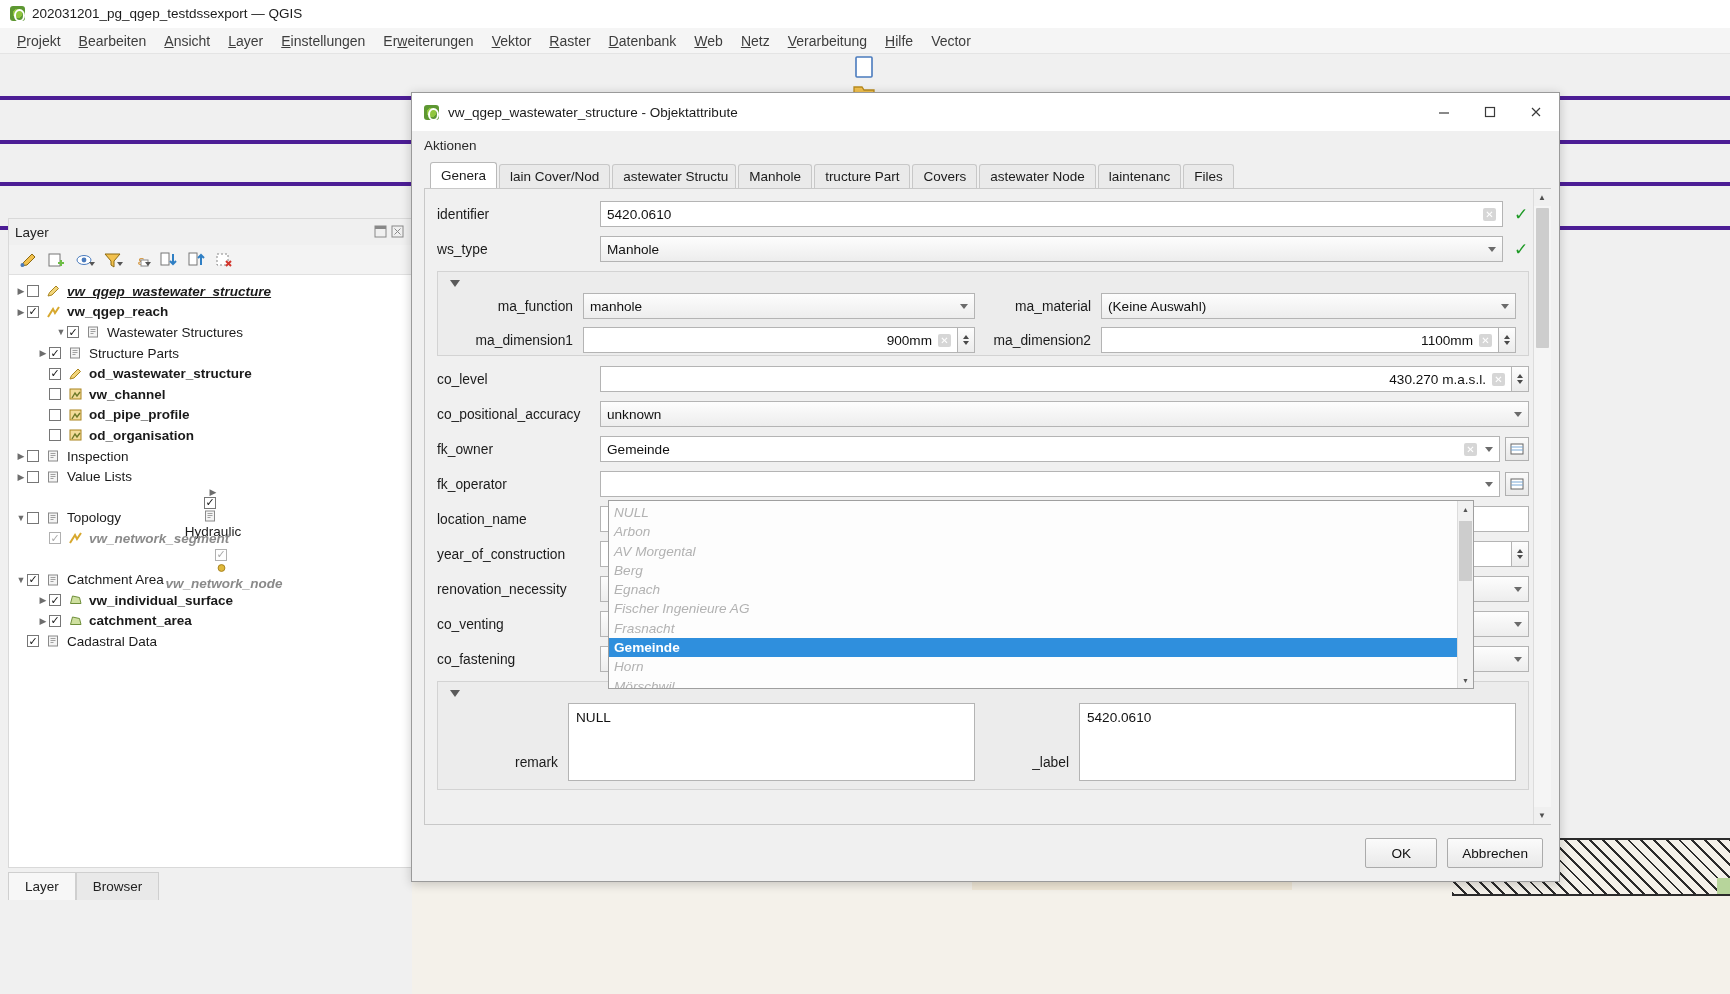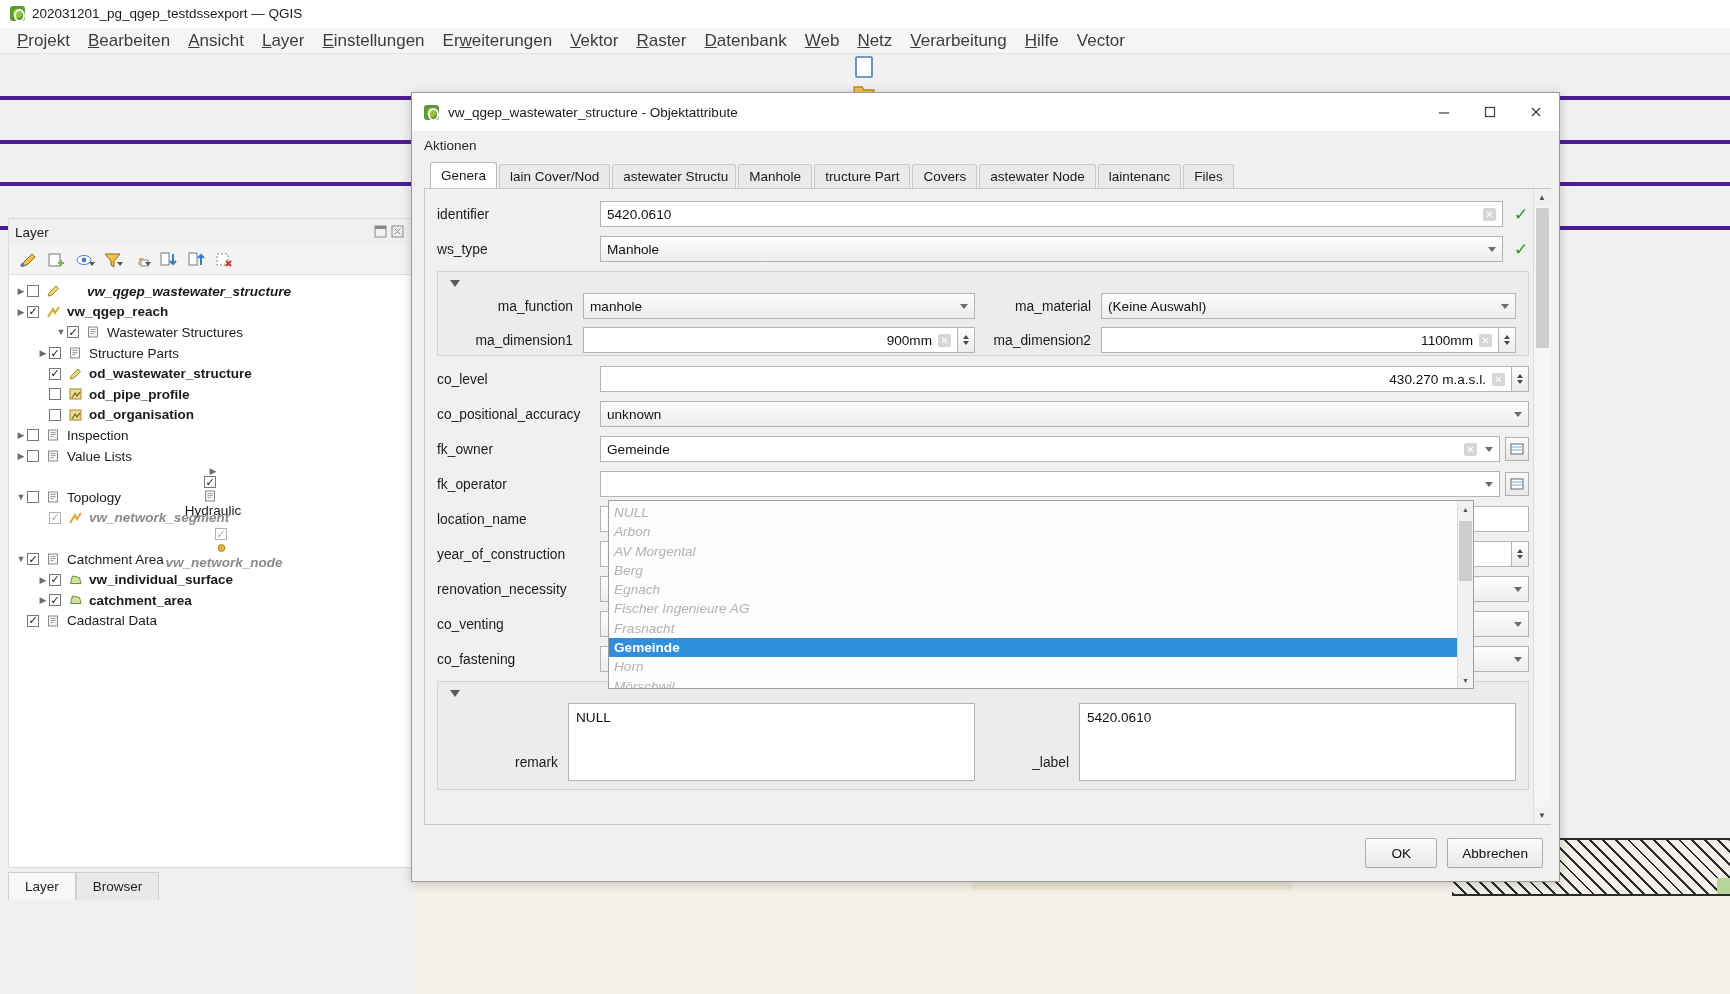--- a/index.html
+++ b/index.html
@@ -28,21 +28,21 @@
     position: relative;
   }
   .qgis-logo::after{
     content:""; position:absolute; left:4px; top:3px; width:7px; height:9px;
     border:2px solid #ffffff; border-radius:50%;
   }
 
   .menubar {
     height: 26px; background: #f5f5f5;
     display: flex; align-items: center; gap: 0px;
-    padding-left: 8px; font-size: 17px; color: #3d3d3d;
+    padding-left: 8px; font-size: 14px; color: #3d3d3d;
     border-bottom: 1px solid #e4e4e4;
   }
   .menubar .mi { padding: 2px 9px; white-space: nowrap; }
   .menubar .mi .u { text-decoration: underline; }
 
   .toolbar-row {
     display: flex; align-items: center;
     background: #f0f0f0;
     border-bottom: 4px solid #4c1d95;
     padding-left: 0;
@@ -92,21 +92,21 @@
   .cb {
     width:12px;height:12px;border:1px solid #767676;background:#fff;
     margin-right:6px;flex:none;display:flex;align-items:center;justify-content:center;
     font-size:11px;line-height:1;color:#111;
   }
   .cb.on::after{content:"\2713";}
   .cb.dim{border-color:#b0b0b0;}
   .cb.dim.on::after{color:#a9a9a9;}
   .ic { width:17px;height:15px;margin-right:5px;flex:none; display:flex;align-items:center;justify-content:center;}
   .lbl.b{font-weight:bold;}
-  .lbl.bu{font-weight:bold;font-style:italic;margin-left:20px;}
+  .lbl.bu{font-weight:bold;font-style:italic;text-decoration:underline;}
   .lbl.gi{font-style:italic;color:#8a8a8a;font-weight:bold;}
 
   .panel-tabs{
     position:absolute; left:8px; top:872px; display:flex; gap:0px;
   }
   .ptab{
     padding:6px 16px; font-size:13.5px; background:#e9e9e9;
     border:1px solid #cfcfcf; border-bottom:none; color:#222;
   }
   .ptab.active{ background:#f7f7f7; }
@@ -803,20 +803,31 @@
         </div>
         <div class="node" style="padding-left: 28px;">
           <span class="exp"></span>
           <span class="cb"></span>
           <span class="ic">
             <svg width="15" height="14" viewBox="0 0 15 14">
               <rect x="2" y="2" width="11" height="10" fill="#f3dc9a" stroke="#a9841f"></rect>
               <path d="M4 11l3-5 2 3 3-4" stroke="#6f7a2a" stroke-width="1.4" fill="none"></path>
             </svg>
           </span>
+          <span class="lbl b">vw_channel</span>
+        </div>
+        <div class="node" style="padding-left: 28px;">
+          <span class="exp"></span>
+          <span class="cb"></span>
+          <span class="ic">
+            <svg width="15" height="14" viewBox="0 0 15 14">
+              <rect x="2" y="2" width="11" height="10" fill="#f3dc9a" stroke="#a9841f"></rect>
+              <path d="M4 11l3-5 2 3 3-4" stroke="#6f7a2a" stroke-width="1.4" fill="none"></path>
+            </svg>
+          </span>
           <span class="lbl b">od_pipe_profile</span>
         </div>
         <div class="node" style="padding-left: 28px;">
           <span class="exp"></span>
           <span class="cb"></span>
           <span class="ic">
             <svg width="15" height="14" viewBox="0 0 15 14">
               <rect x="2" y="2" width="11" height="10" fill="#f3dc9a" stroke="#a9841f"></rect>
               <path d="M4 11l3-5 2 3 3-4" stroke="#6f7a2a" stroke-width="1.4" fill="none"></path>
             </svg>

